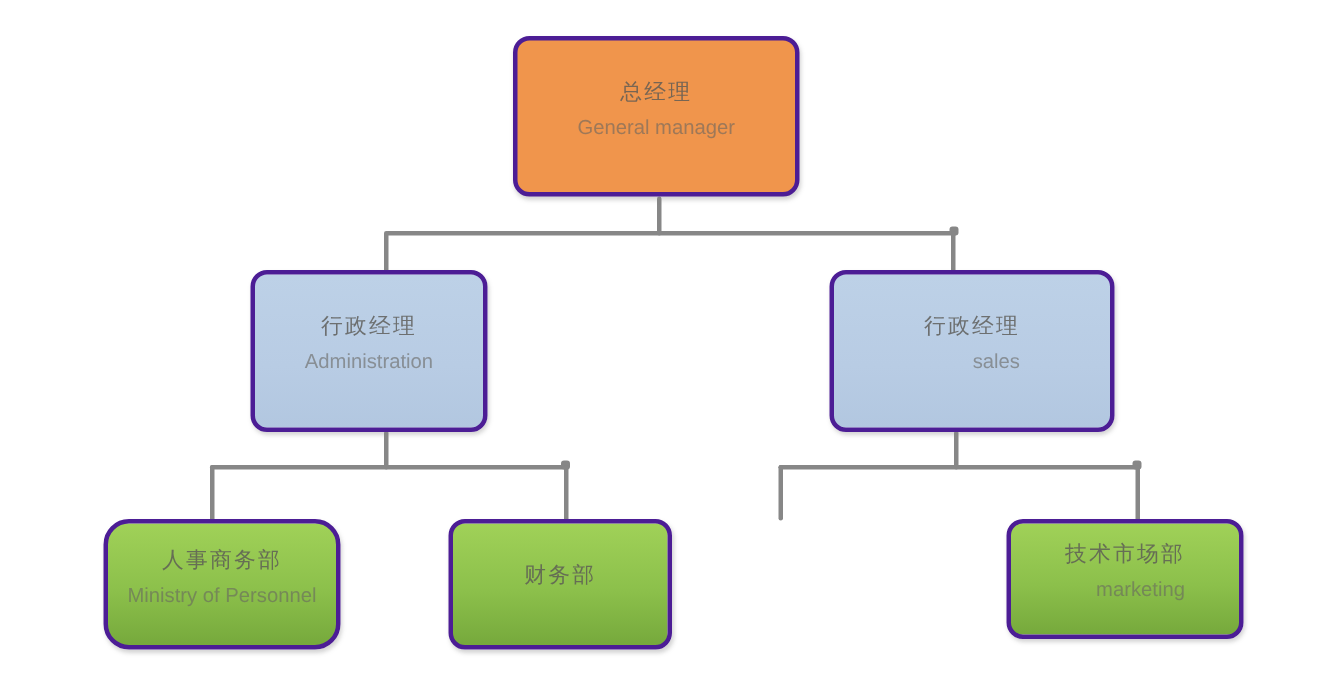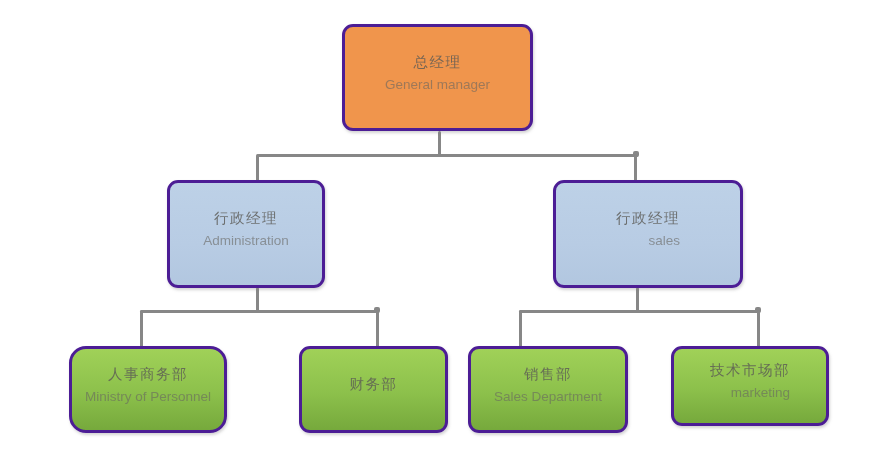--- a/index.html
+++ b/index.html
@@ -81,26 +81,20 @@
       <div class="en">Ministry of Personnel</div>
     </div>
   </div>
 
   <div class="node node-green" style="left:299px; top:346px; width:149px; height:87px;">
     <div class="node-inner">
       <div class="zh">财务部</div>
     </div>
   </div>
 
-  <div class="node node-green" style="left:468px; top:346px; width:160px; height:87px;">
-    <div class="node-inner">
-      <div class="zh">销售部</div>
-      <div class="en">Sales Department</div>
-    </div>
-  </div>
 
   <div class="node node-green" style="left:671px; top:346px; width:158px; height:80px;">
     <div class="node-inner">
       <div class="zh">技术市场部</div>
       <div class="en">marketing</div>
     </div>
   </div>
 
 </div>
 

